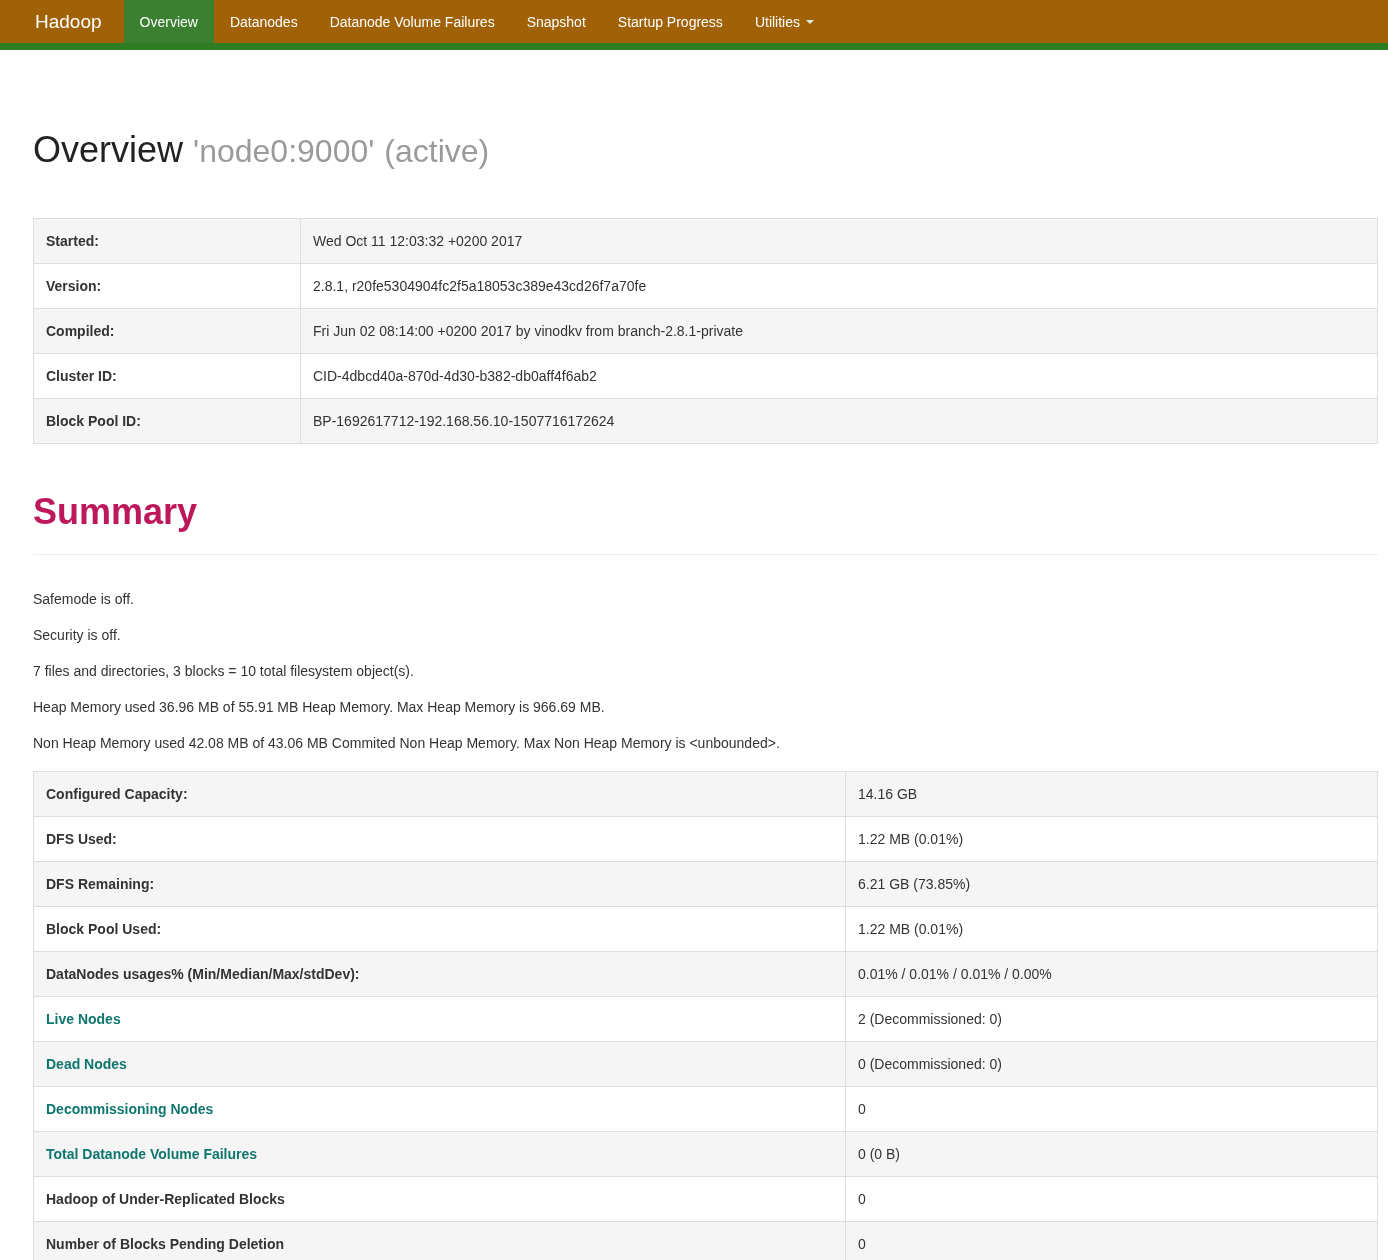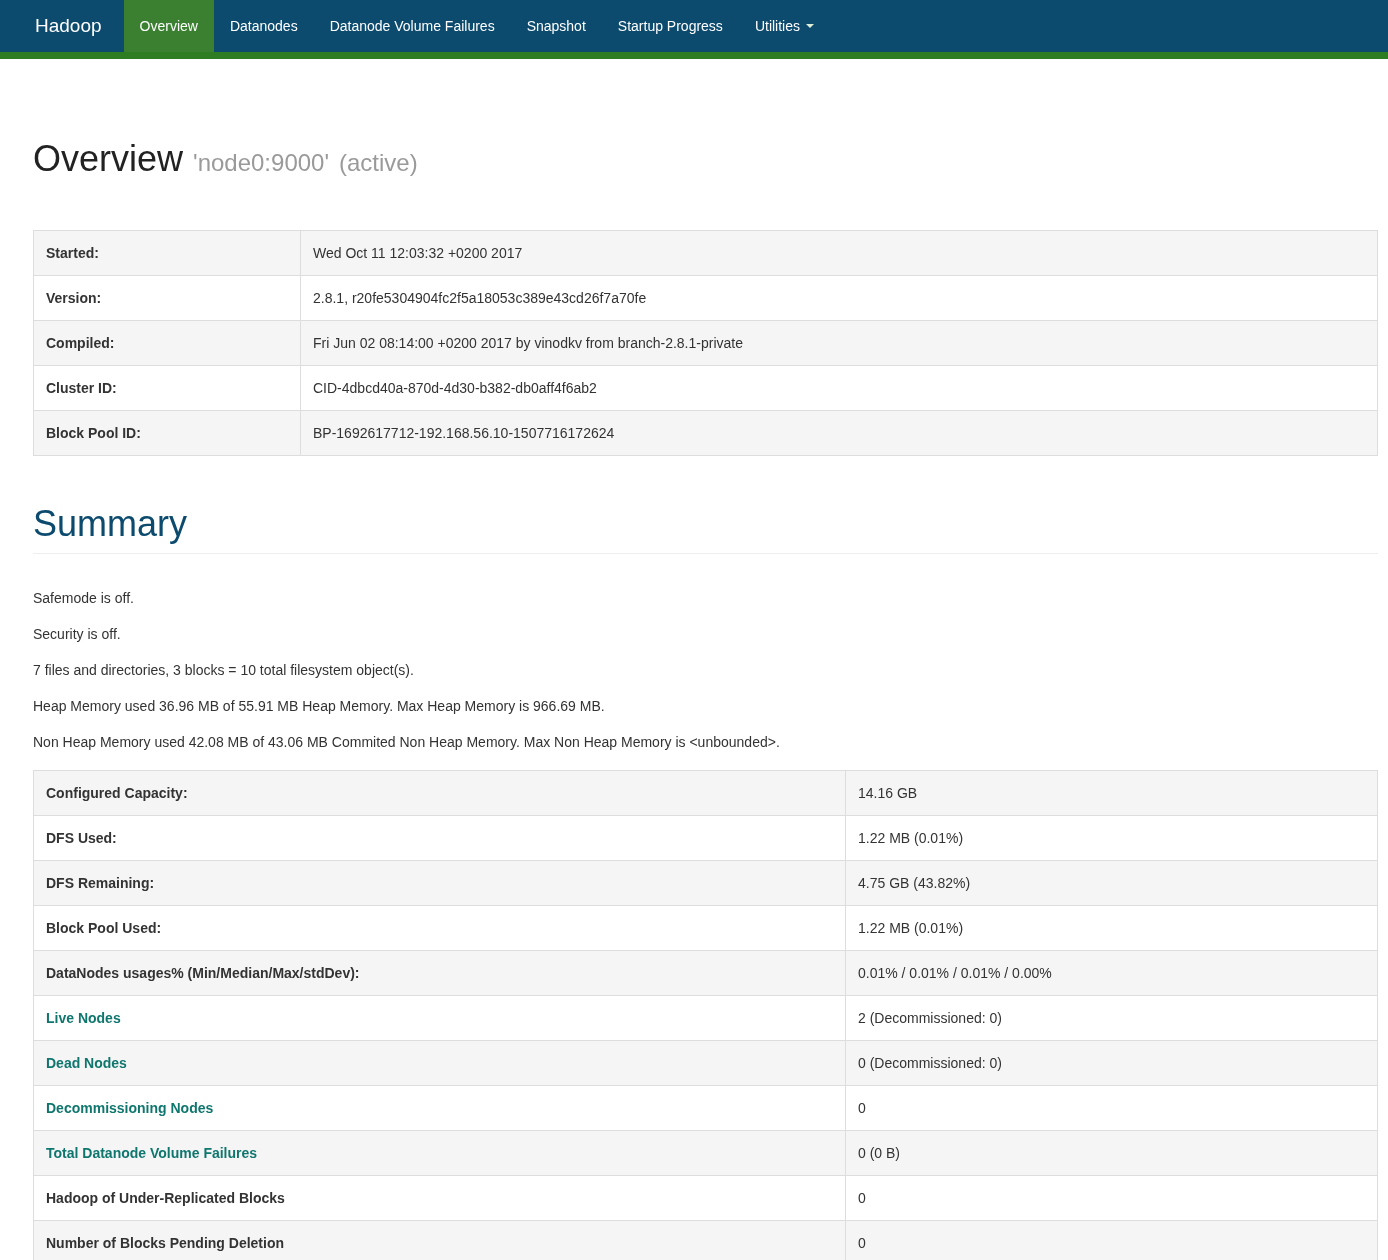--- a/index.html
+++ b/index.html
@@ -4,22 +4,22 @@
 <style>
   * { box-sizing: border-box; margin: 0; padding: 0; }
   html, body {
     width: 1388px; height: 1260px; overflow: hidden;
     background: #fff; color: #333;
     font-family: "Liberation Sans", sans-serif;
     font-size: 14px;
   }
   
   .navbar {
-    background: #0c4a6e;
-    height: 59px;
+    background: #a16207;
+    height: 50px;
     border-bottom: 7px solid #2e7d22;
     display: flex;
     align-items: stretch;
     width: 100%;
   }
   .brand {
     color: #fff; font-size: 19px;
     padding: 0 22px 0 35px;
     display: flex; align-items: center;
     text-decoration: none; cursor: pointer;
@@ -40,26 +40,26 @@
     border-left: 4px solid transparent;
     border-right: 4px solid transparent;
   }
   
   .container { padding: 0 10px 0 33px; }
   h1.page-title {
     font-weight: normal; font-size: 36px; line-height: 40px;
     color: #222;
     margin: 80px 0 47px 0;
   }
-  h1.page-title .subtle { font-size: 24px; color: #9a9a9a; }
+  h1.page-title .subtle { font-size: 32px; color: #9a9a9a; }
   h2.section-title {
-    font-weight: normal; font-size: 36px; line-height: 40px;
-    color: #0c4a6e;
+    font-weight: bold; font-size: 36px; line-height: 40px;
+    color: #be185d;
     margin: 48px 0 34px 0;
-    padding-bottom: 9px;
+    padding-bottom: 22px;
     border-bottom: 1px solid #eee;
   }
   
   table.info-table {
     width: 100%; border-collapse: collapse;
     border: 1px solid #ddd;
   }
   table.info-table td {
     border-top: 1px solid #ddd;
     padding: 13px 12px;
@@ -145,21 +145,21 @@
       <tr>
         <td class="lbl sum-lbl">Configured Capacity:</td>
         <td>14.16 GB</td>
       </tr>
       <tr>
         <td class="lbl sum-lbl">DFS Used:</td>
         <td>1.22 MB (0.01%)</td>
       </tr>
       <tr>
         <td class="lbl sum-lbl">DFS Remaining:</td>
-        <td>4.75 GB (43.82%)</td>
+        <td>6.21 GB (73.85%)</td>
       </tr>
       <tr>
         <td class="lbl sum-lbl">Block Pool Used:</td>
         <td>1.22 MB (0.01%)</td>
       </tr>
       <tr>
         <td class="lbl sum-lbl">DataNodes usages% (Min/Median/Max/stdDev):</td>
         <td>0.01% / 0.01% / 0.01% / 0.00%</td>
       </tr>
       <tr>

